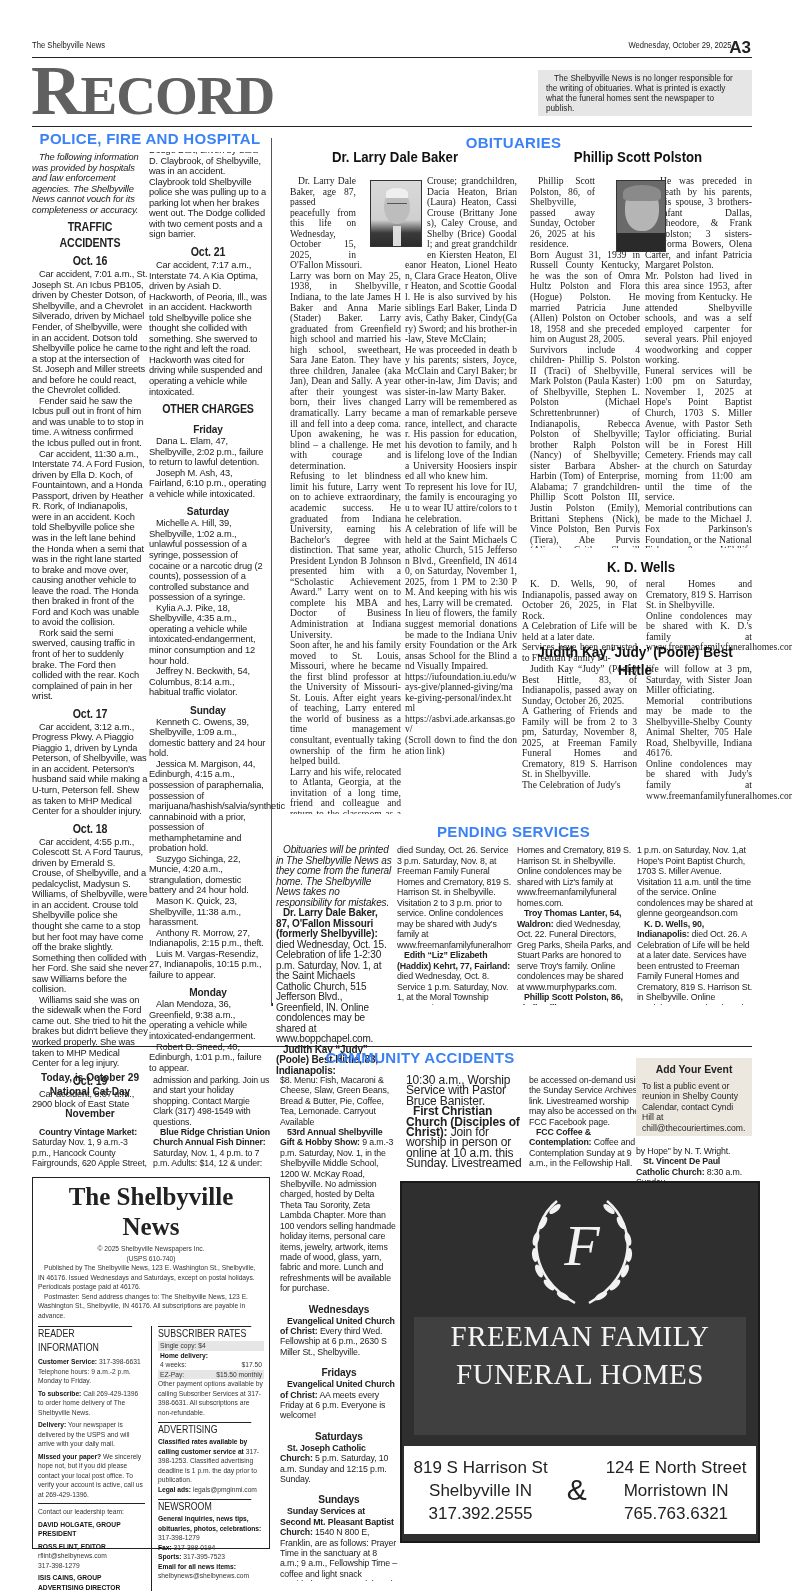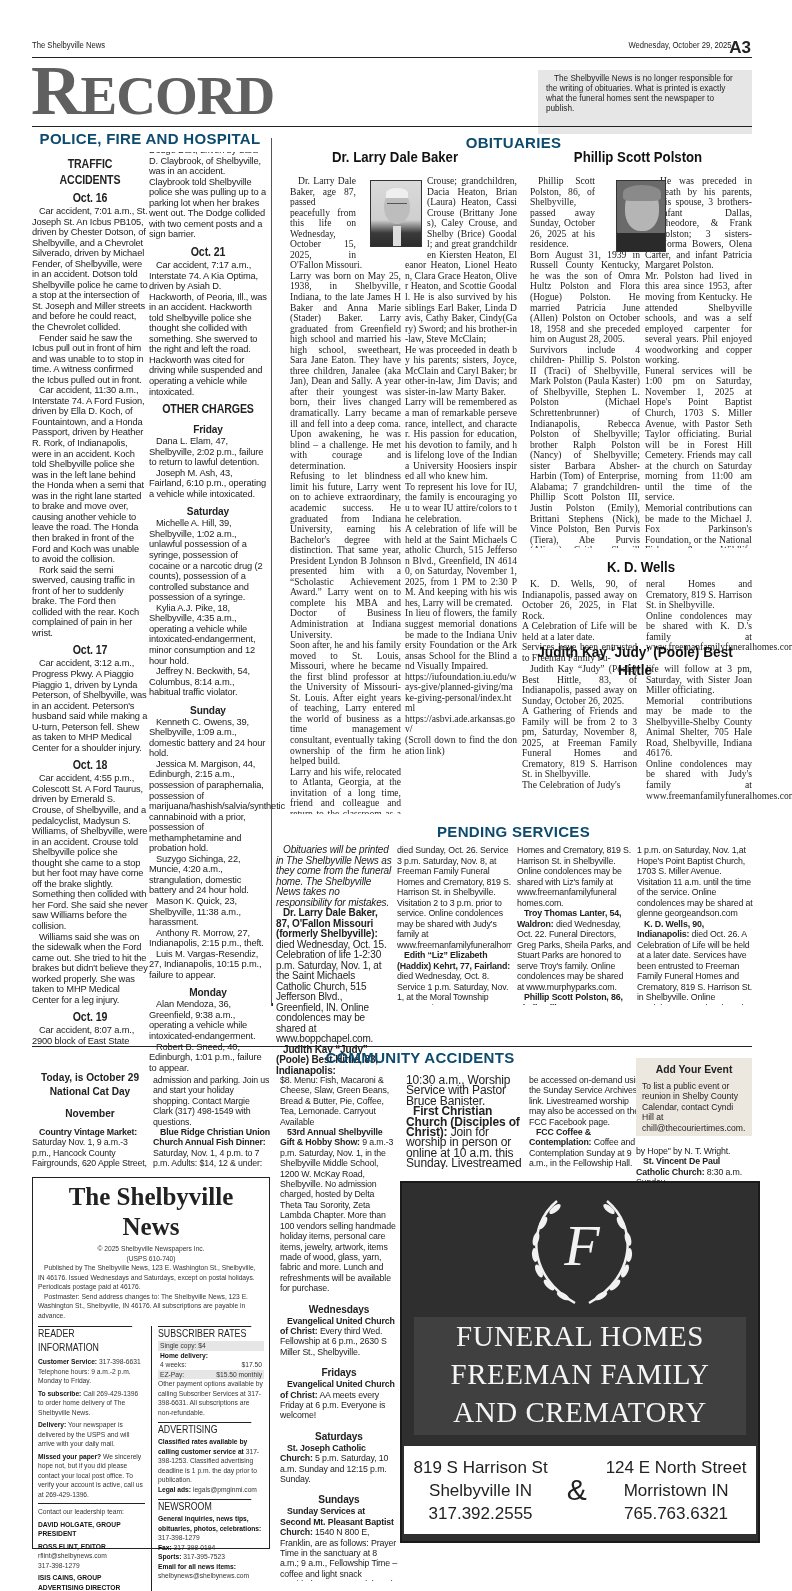--- a/index.html
+++ b/index.html
@@ -3,21 +3,21 @@
 <meta charset="utf-8">
 <style>
 *{box-sizing:border-box;margin:0;padding:0}
 body{width:792px;height:1591px;background:#fff;position:relative;overflow:hidden;color:#222;font-family:"Liberation Sans",sans-serif}
 .abs{position:absolute}
 .sans{font-family:"Liberation Sans",sans-serif}
 .serif{font-family:"Liberation Serif",serif}
 .col{position:absolute;font-size:9.3px;line-height:10.55px;letter-spacing:-0.15px}
 .col p{text-indent:7px}
 .serifcol{font-family:"Liberation Serif",serif;font-size:9.6px;line-height:10.55px;text-align:justify}
-.sect-h{font-family:"Liberation Sans",sans-serif;font-weight:bold;color:#0c4a6e;text-align:center;letter-spacing:0.3px}
+.sect-h{font-family:"Liberation Sans",sans-serif;font-weight:bold;color:#3b82f6;text-align:center;letter-spacing:0.3px}
 .sub-h{font-weight:bold;text-align:center;font-size:12.5px;line-height:16px;margin-top:4px;transform:scaleX(.85)}
 .day-h{font-weight:bold;text-align:center;font-size:11.5px;line-height:14px;margin-top:5px;transform:scaleX(.88)}
 .obit-name{font-family:"Liberation Sans",sans-serif;font-weight:bold;font-size:15px;color:#111;text-align:center;transform:scaleX(.88)}
 .ital{font-style:italic}
 b{font-weight:bold}
 .rule{position:absolute;background:#222}
 .photo{position:absolute;border:1px solid #333;overflow:hidden}
 .mast-box{position:absolute;border:1.5px solid #222;background:#fff}
 .mini{font-size:6.7px;line-height:9.5px;color:#333}
 .mini b{color:#111}
@@ -28,27 +28,28 @@
 </head>
 <body>
 
 <div class="abs sans" style="left:32px;top:40px;font-size:8.5px;transform:scaleX(.9);transform-origin:left">The Shelbyville News</div>
 <div class="abs sans" style="right:60px;top:40px;font-size:8.5px;transform:scaleX(.9);transform-origin:right">Wednesday, October 29, 2025</div>
 <div class="abs sans" style="right:41px;top:38px;font-size:17px;font-weight:bold">A3</div>
 <div class="rule" style="left:32px;top:57px;width:720px;height:1px"></div>
 <div class="abs serif" style="left:31px;top:60px;font-size:55px;line-height:62px;font-weight:bold;color:#606060;letter-spacing:-1px">
   <span style="font-size:70px">R</span><span>ECORD</span>
 </div>
-<div class="abs sans" style="left:538px;top:70px;width:214px;height:64px;background:#e6e6e6;font-size:8.2px;line-height:10px;padding:4px 8px;color:#222;text-indent:8px">The Shelbyville News is no longer responsible for the writing of obituaries. What is printed is exactly what the funeral homes sent the newspaper to publish.</div>
+<div class="abs sans" style="left:538px;top:70px;width:214px;height:46px;background:#e6e6e6;font-size:8.2px;line-height:10px;padding:4px 8px;color:#222;text-indent:8px">The Shelbyville News is no longer responsible for the writing of obituaries. What is printed is exactly what the funeral homes sent the newspaper to publish.</div>
 <div class="rule" style="left:32px;top:126px;width:720px;height:1px"></div>
 
 <div class="abs sect-h" style="left:32px;top:130px;width:236px;font-size:15px;line-height:18px">POLICE, FIRE AND HOSPITAL</div>
 <div class="rule" style="left:271px;top:138px;width:1px;height:868px;background:#555"></div>
 
 <div class="col" style="left:32px;top:152px;width:116px">
+  <p class="ital">The following information was provided by hospitals and law enforcement agencies. The Shelbyville News cannot vouch for its completeness or accuracy.</p>
   <div class="sub-h">TRAFFIC ACCIDENTS</div>
   <div class="sub-h" style="margin-top:2px">Oct. 16</div>
   <p>Car accident, 7:01 a.m., St. Joseph St. An Icbus PB105, driven by Chester Dotson, of Shelbyville, and a Chevrolet Silverado, driven by Michael Fender, of Shelbyville, were in an accident. Dotson told Shelbyville police he came to a stop at the intersection of St. Joseph and Miller streets and before he could react, the Chevrolet collided.</p>
   <p>Fender said he saw the Icbus pull out in front of him and was unable to to stop in time. A witness confirmed the Icbus pulled out in front.</p>
   <p>Car accident, 11:30 a.m., Interstate 74. A Ford Fusion, driven by Ella D. Koch, of Fountaintown, and a Honda Passport, driven by Heather R. Rork, of Indianapolis, were in an accident. Koch told Shelbyville police she was in the left lane behind the Honda when a semi that was in the right lane started to brake and move over, causing another vehicle to leave the road. The Honda then braked in front of the Ford and Koch was unable to avoid the collision.</p>
   <p>Rork said the semi swerved, causing traffic in front of her to suddenly brake. The Ford then collided with the rear. Koch complained of pain in her wrist.</p>
   <div class="sub-h">Oct. 17</div>
   <p>Car accident, 3:12 a.m., Progress Pkwy. A Piaggio Piaggio 1, driven by Lynda Peterson, of Shelbyville, was in an accident. Peterson's husband said while making a U-turn, Peterson fell. Shew as taken to MHP Medical Center for a shoulder injury.</p>
   <div class="sub-h">Oct. 18</div>
   <p>Car accident, 4:55 p.m., Colescott St. A Ford Taurus, driven by Emerald S. Crouse, of Shelbyville, and a pedalcyclist, Madysun S. Williams, of Shelbyville, were in an accident. Crouse told Shelbyville police she thought she came to a stop but her foot may have come off the brake slightly. Something then collided with her Ford. She said she never saw Williams before the collision.</p>
@@ -66,21 +67,21 @@
   <div class="sub-h">OTHER CHARGES</div>
   <div class="day-h">Friday</div>
   <p>Dana L. Elam, 47, Shelbyville, 2:02 p.m., failure to return to lawful detention.</p>
   <p>Joseph M. Ash, 43, Fairland, 6:10 p.m., operating a vehicle while intoxicated.</p>
   <div class="day-h">Saturday</div>
   <p>Michelle A. Hill, 39, Shelbyville, 1:02 a.m., unlawful possession of a syringe, possession of cocaine or a narcotic drug (2 counts), possession of a controlled substance and possession of a syringe.</p>
   <p>Kylia A.J. Pike, 18, Shelbyville, 4:35 a.m., operating a vehicle while intoxicated-endangerment, minor consumption and 12 hour hold.</p>
   <p>Jeffrey N. Beckwith, 54, Columbus, 8:14 a.m., habitual traffic violator.</p>
   <div class="day-h">Sunday</div>
   <p>Kenneth C. Owens, 39, Shelbyville, 1:09 a.m., domestic battery and 24 hour hold.</p>
-  <p>Jessica M. Margison, 44, Edinburgh, 2:15 a.m., possession of paraphernalia, possession of marijuana/hashish/salvia/synthetic cannabinoid with a prior, possession of methamphetamine and probation hold.</p>
+  <p>Jessica M. Margison, 44, Edinburgh, 4:15 a.m., possession of paraphernalia, possession of marijuana/hashish/salvia/synthetic cannabinoid with a prior, possession of methamphetamine and probation hold.</p>
   <p>Suzygo Sichinga, 22, Muncie, 4:20 a.m., strangulation, domestic battery and 24 hour hold.</p>
   <p>Mason K. Quick, 23, Shelbyville, 11:38 a.m., harassment.</p>
   <p>Anthony R. Morrow, 27, Indianapolis, 2:15 p.m., theft.</p>
   <p>Luis M. Vargas-Resendiz, 27, Indianapolis, 10:15 p.m., failure to appear.</p>
   <div class="day-h">Monday</div>
   <p>Alan Mendoza, 36, Greenfield, 9:38 a.m., operating a vehicle while intoxicated-endangerment.</p>
   <p>Robert B. Sneed, 40, Edinburgh, 1:01 p.m., failure to appear.</p>
 </div>
 
 <div class="abs sect-h" style="left:275px;top:134px;width:477px;font-size:15px;line-height:18px">OBITUARIES</div>
@@ -294,23 +295,22 @@
       <ellipse cx="104" cy="32" rx="7" ry="3" transform="rotate(60 104 32)"></ellipse>
       <ellipse cx="111" cy="48" rx="7" ry="3" transform="rotate(75 111 48)"></ellipse>
       <ellipse cx="112" cy="64" rx="7" ry="3" transform="rotate(95 112 64)"></ellipse>
       <ellipse cx="108" cy="80" rx="7" ry="3" transform="rotate(115 108 80)"></ellipse>
       <ellipse cx="98" cy="94" rx="7" ry="3" transform="rotate(135 98 94)"></ellipse>
       <ellipse cx="84" cy="105" rx="7" ry="3" transform="rotate(150 84 105)"></ellipse>
     </g>
   </svg>
   <div class="serif" style="position:absolute;left:150px;top:28px;width:60px;text-align:center;font-size:58px;font-style:italic;color:#f2f2f2;line-height:70px">F</div>
   <div style="position:absolute;left:12px;top:134px;width:332px;height:118px;background:#404040;text-align:center">
+    <div class="serif" style="font-size:29px;line-height:38px;color:#f5f5f5;letter-spacing:0.5px">FREEMAN FAMILY</div>
     <div class="serif" style="font-size:29px;line-height:38px;color:#f5f5f5;letter-spacing:0.5px">FUNERAL HOMES</div>
-    <div class="serif" style="font-size:29px;line-height:38px;color:#f5f5f5;letter-spacing:0.5px">FREEMAN FAMILY</div>
-    <div class="serif" style="font-size:29px;line-height:38px;color:#f5f5f5;letter-spacing:0.5px">AND CREMATORY</div>
   </div>
   <div style="position:absolute;left:2px;top:263px;width:352px;height:88px;background:#fff;display:flex;align-items:center;justify-content:space-around">
     <div style="text-align:center;font-size:17px;line-height:23px;color:#222">
       <div>819 S Harrison St</div>
       <div>Shelbyville IN</div>
       <div>317.392.2555</div>
     </div>
     <div style="font-size:30px;color:#222">&amp;</div>
     <div style="text-align:center;font-size:17px;line-height:23px;color:#222">
       <div>124 E North Street</div>

